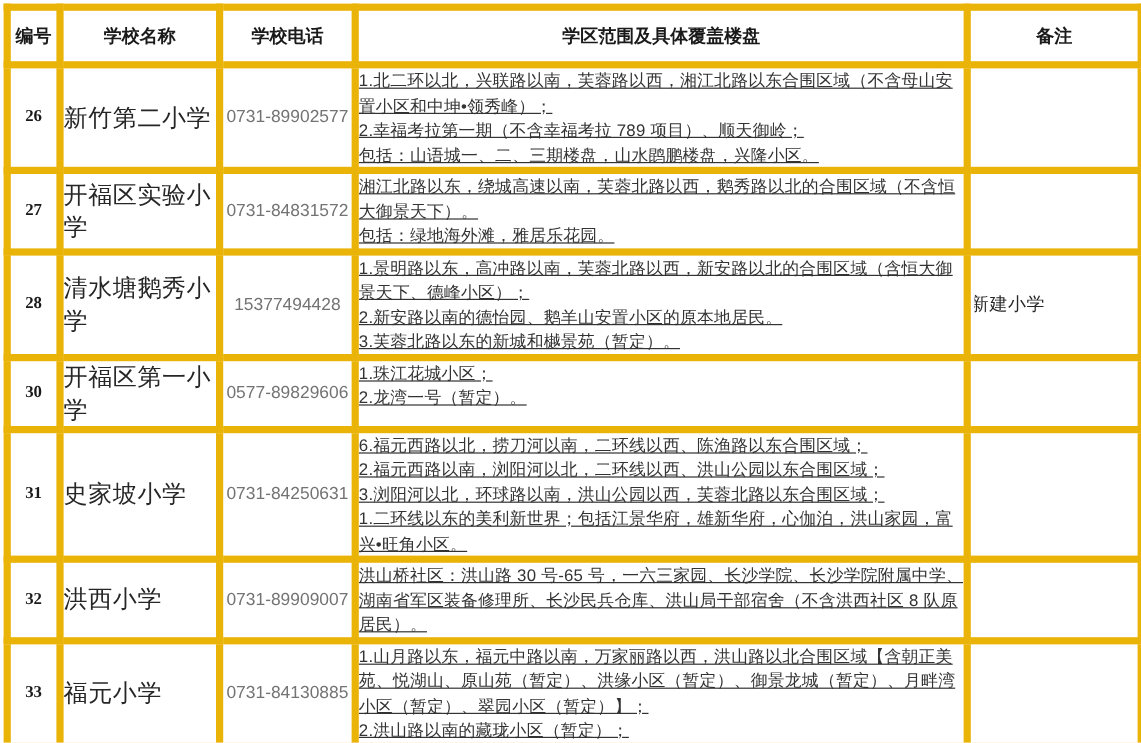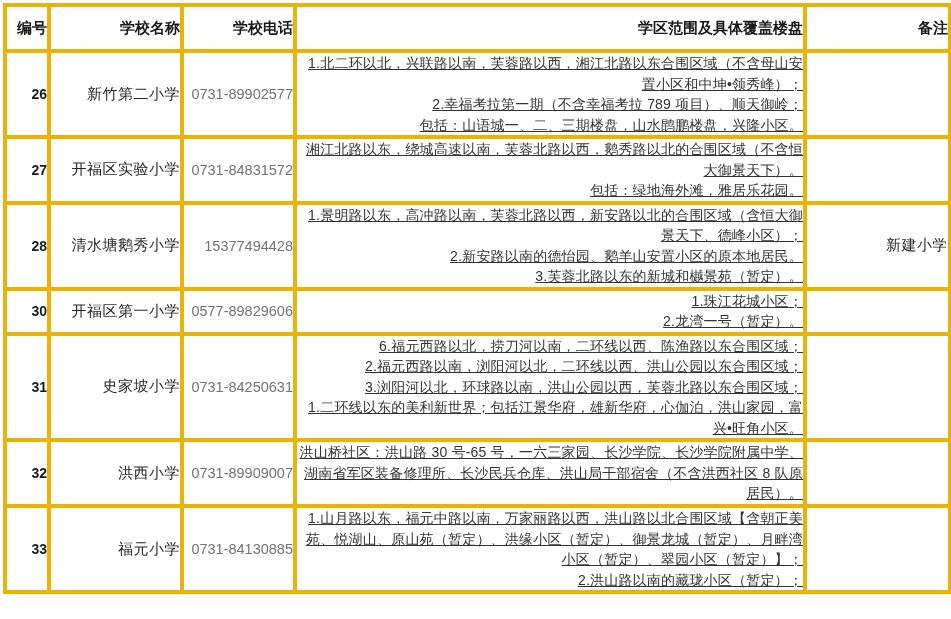--- a/index.html
+++ b/index.html
@@ -20,24 +20,23 @@
     position: absolute;
     left: 3px;
     top: 3px;
     width: 945px;
     border-collapse: collapse;
     table-layout: fixed;
     background: #ffffff;
   }
   table.school-table th,
   table.school-table td {
-    border: 4px solid #eab308;
+    border: 6px solid #eab308;
     padding: 0;
     overflow: hidden;
-    text-align: right;
   }
   col.c-id     { width: 44px;  }
   col.c-name   { width: 133px; }
   col.c-phone  { width: 113px; }
   col.c-range  { width: 510px; }
   col.c-remark { width: 145px; }
 
   thead th {
     height: 42px;
     font-size: 15px;
@@ -45,24 +44,25 @@
     text-align: center;
     vertical-align: middle;
     color: #1a1a1a;
   }
   td.cell-id {
     text-align: center;
     vertical-align: middle;
     font-size: 14px;
     font-weight: bold;
     color: #1a1a1a;
+    font-family: Liberation Serif, serif;
   }
   td.cell-name {
     vertical-align: middle;
-    font-size: 15px;
+    font-size: 20px;
     padding-left: 13px;
     letter-spacing: 0.5px;
     color: #262626;
   }
   td.cell-phone {
     vertical-align: middle;
     text-align: center;
     font-size: 14.5px;
     color: #737373;
   }

